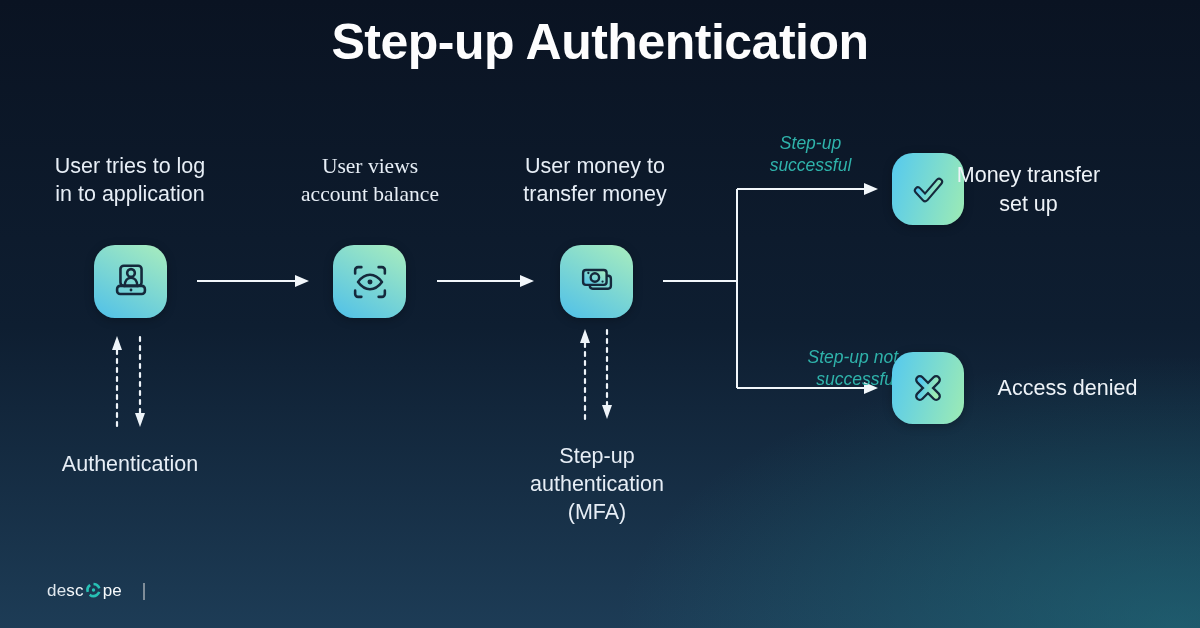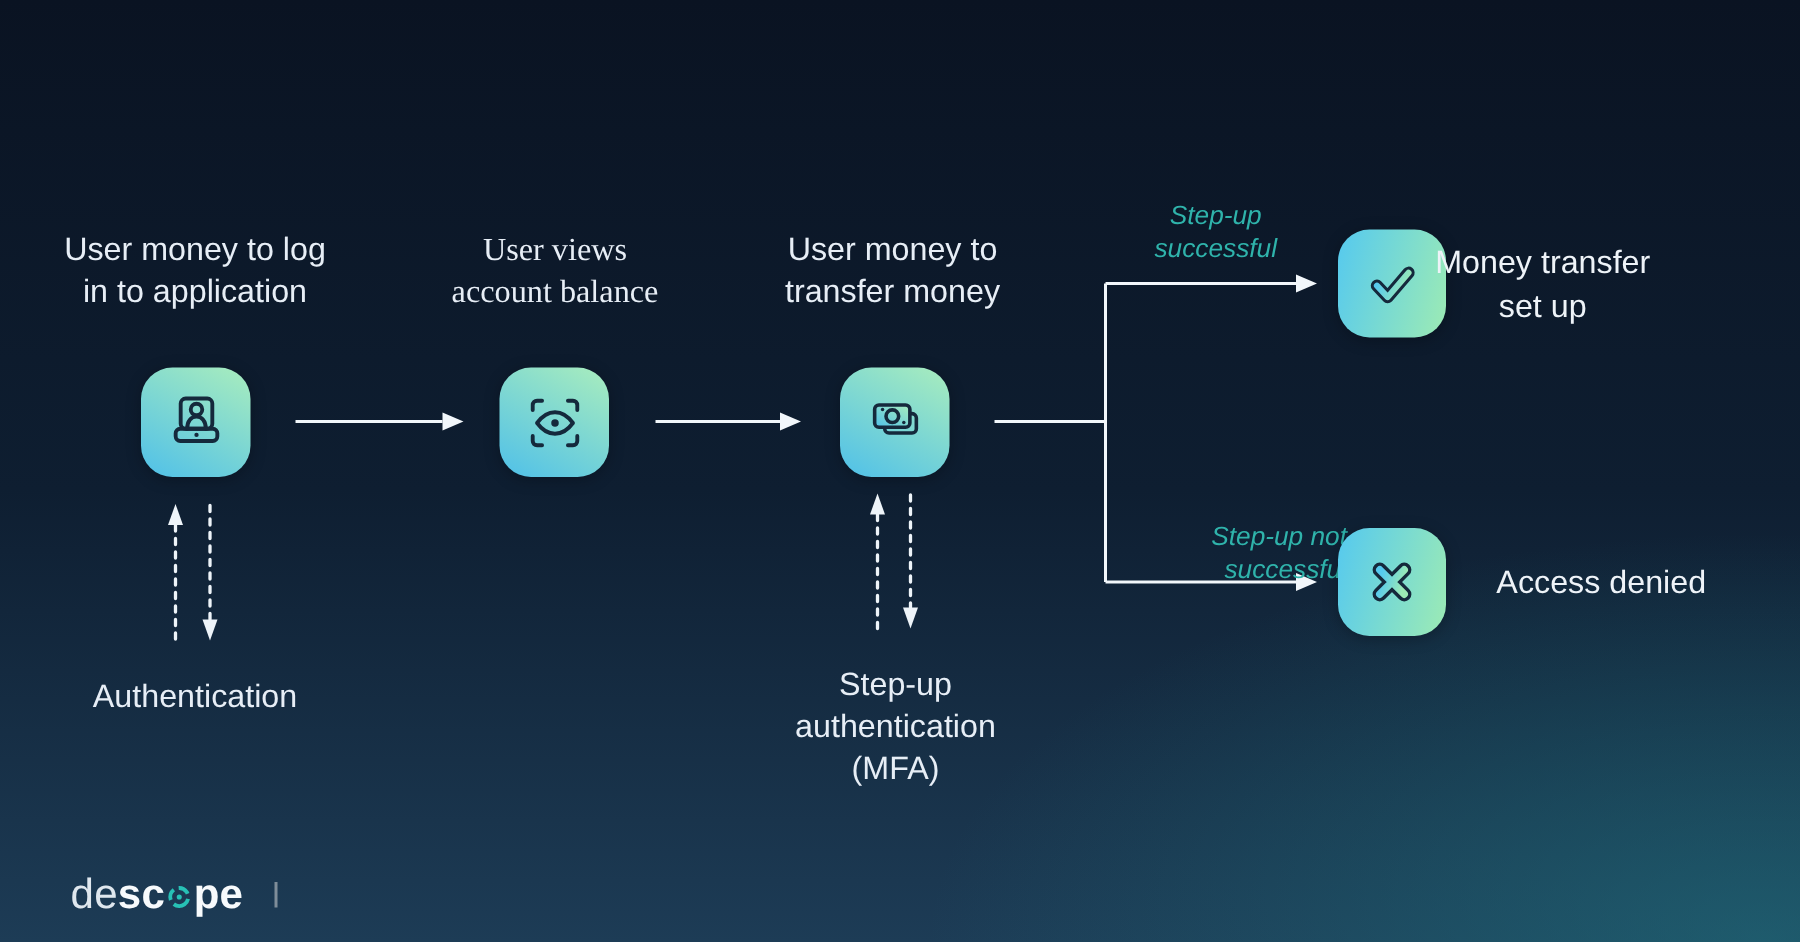--- a/index.html
+++ b/index.html
@@ -30,32 +30,33 @@
   .tile{
     position:absolute;width:73px;height:73px;border-radius:21px;
     display:flex;align-items:center;justify-content:center;
     box-shadow:0 2px 10px rgba(0,0,0,0.25);
   }
   .tile.flow{background:linear-gradient(210deg,#a9edbd 0%,#4fc0e9 100%);}
   .tile.result{width:72px;height:72px;background:linear-gradient(105deg,#55c9ef 0%,#9debb4 100%);}
   .connectors{position:absolute;left:0;top:0;pointer-events:none;}
   .logo{
     position:absolute;left:47px;top:580px;display:flex;align-items:center;
-    font-size:28px;letter-spacing:0.2px;
+    font-size:17px;letter-spacing:0.2px;
   }
   .logo-de{font-weight:400;color:#dfe7ee;}
-  .logo-bold{font-weight:700;color:#f7fafc;}
+  .logo-bold{font-weight:400;color:#f7fafc;}
   .logo-o{margin:0 1px;transform:translateY(1.5px);}
   .logo-sep{margin-left:21px;width:2px;height:17px;background:#7f8d99;}
 </style>
 </head>
 <body>
 
 <div class="canvas">
 
+  <h1 class="title">Step-up Authentication</h1>
 
   <svg class="connectors" width="1200" height="628" viewBox="0 0 1200 628">
     <g stroke="#f2f7fb" stroke-width="2" fill="none">
       <line x1="197" y1="281" x2="295" y2="281"></line>
       <line x1="437" y1="281" x2="520" y2="281"></line>
       <path d="M663,281 H737 M737,189 V388 M737,189 H864 M737,388 H864"></path>
     </g>
     <g fill="#f2f7fb">
       <polygon points="295,275 309,281 295,287"></polygon>
       <polygon points="520,275 534,281 520,287"></polygon>
@@ -69,21 +70,21 @@
       <line x1="607" y1="330" x2="607" y2="405"></line>
     </g>
     <g fill="#eef4f9">
       <polygon points="112,350 117,336 122,350"></polygon>
       <polygon points="135,413 140,427 145,413"></polygon>
       <polygon points="580,343 585,329 590,343"></polygon>
       <polygon points="602,405 607,419 612,405"></polygon>
     </g>
   </svg>
 
-  <div class="step-label" style="left:15px;top:152px;width:230px;">User money to log
+  <div class="step-label" style="left:15px;top:152px;width:230px;">User tries to log
 in to application</div>
   <div class="step-label" style="left:255px;top:152px;width:230px;font-family:Liberation Serif, serif;">User views
 account balance</div>
   <div class="step-label" style="left:480px;top:152px;width:230px;">User money to
 transfer money</div>
 
   <div class="tile flow" style="left:94px;top:245px;">
     <svg width="46" height="46" viewBox="0 0 48 48">
       <g fill="none" stroke="#15293c" stroke-width="2.7" stroke-linecap="round" stroke-linejoin="round">
         <rect x="13" y="7" width="22" height="21" rx="3.5"></rect>

